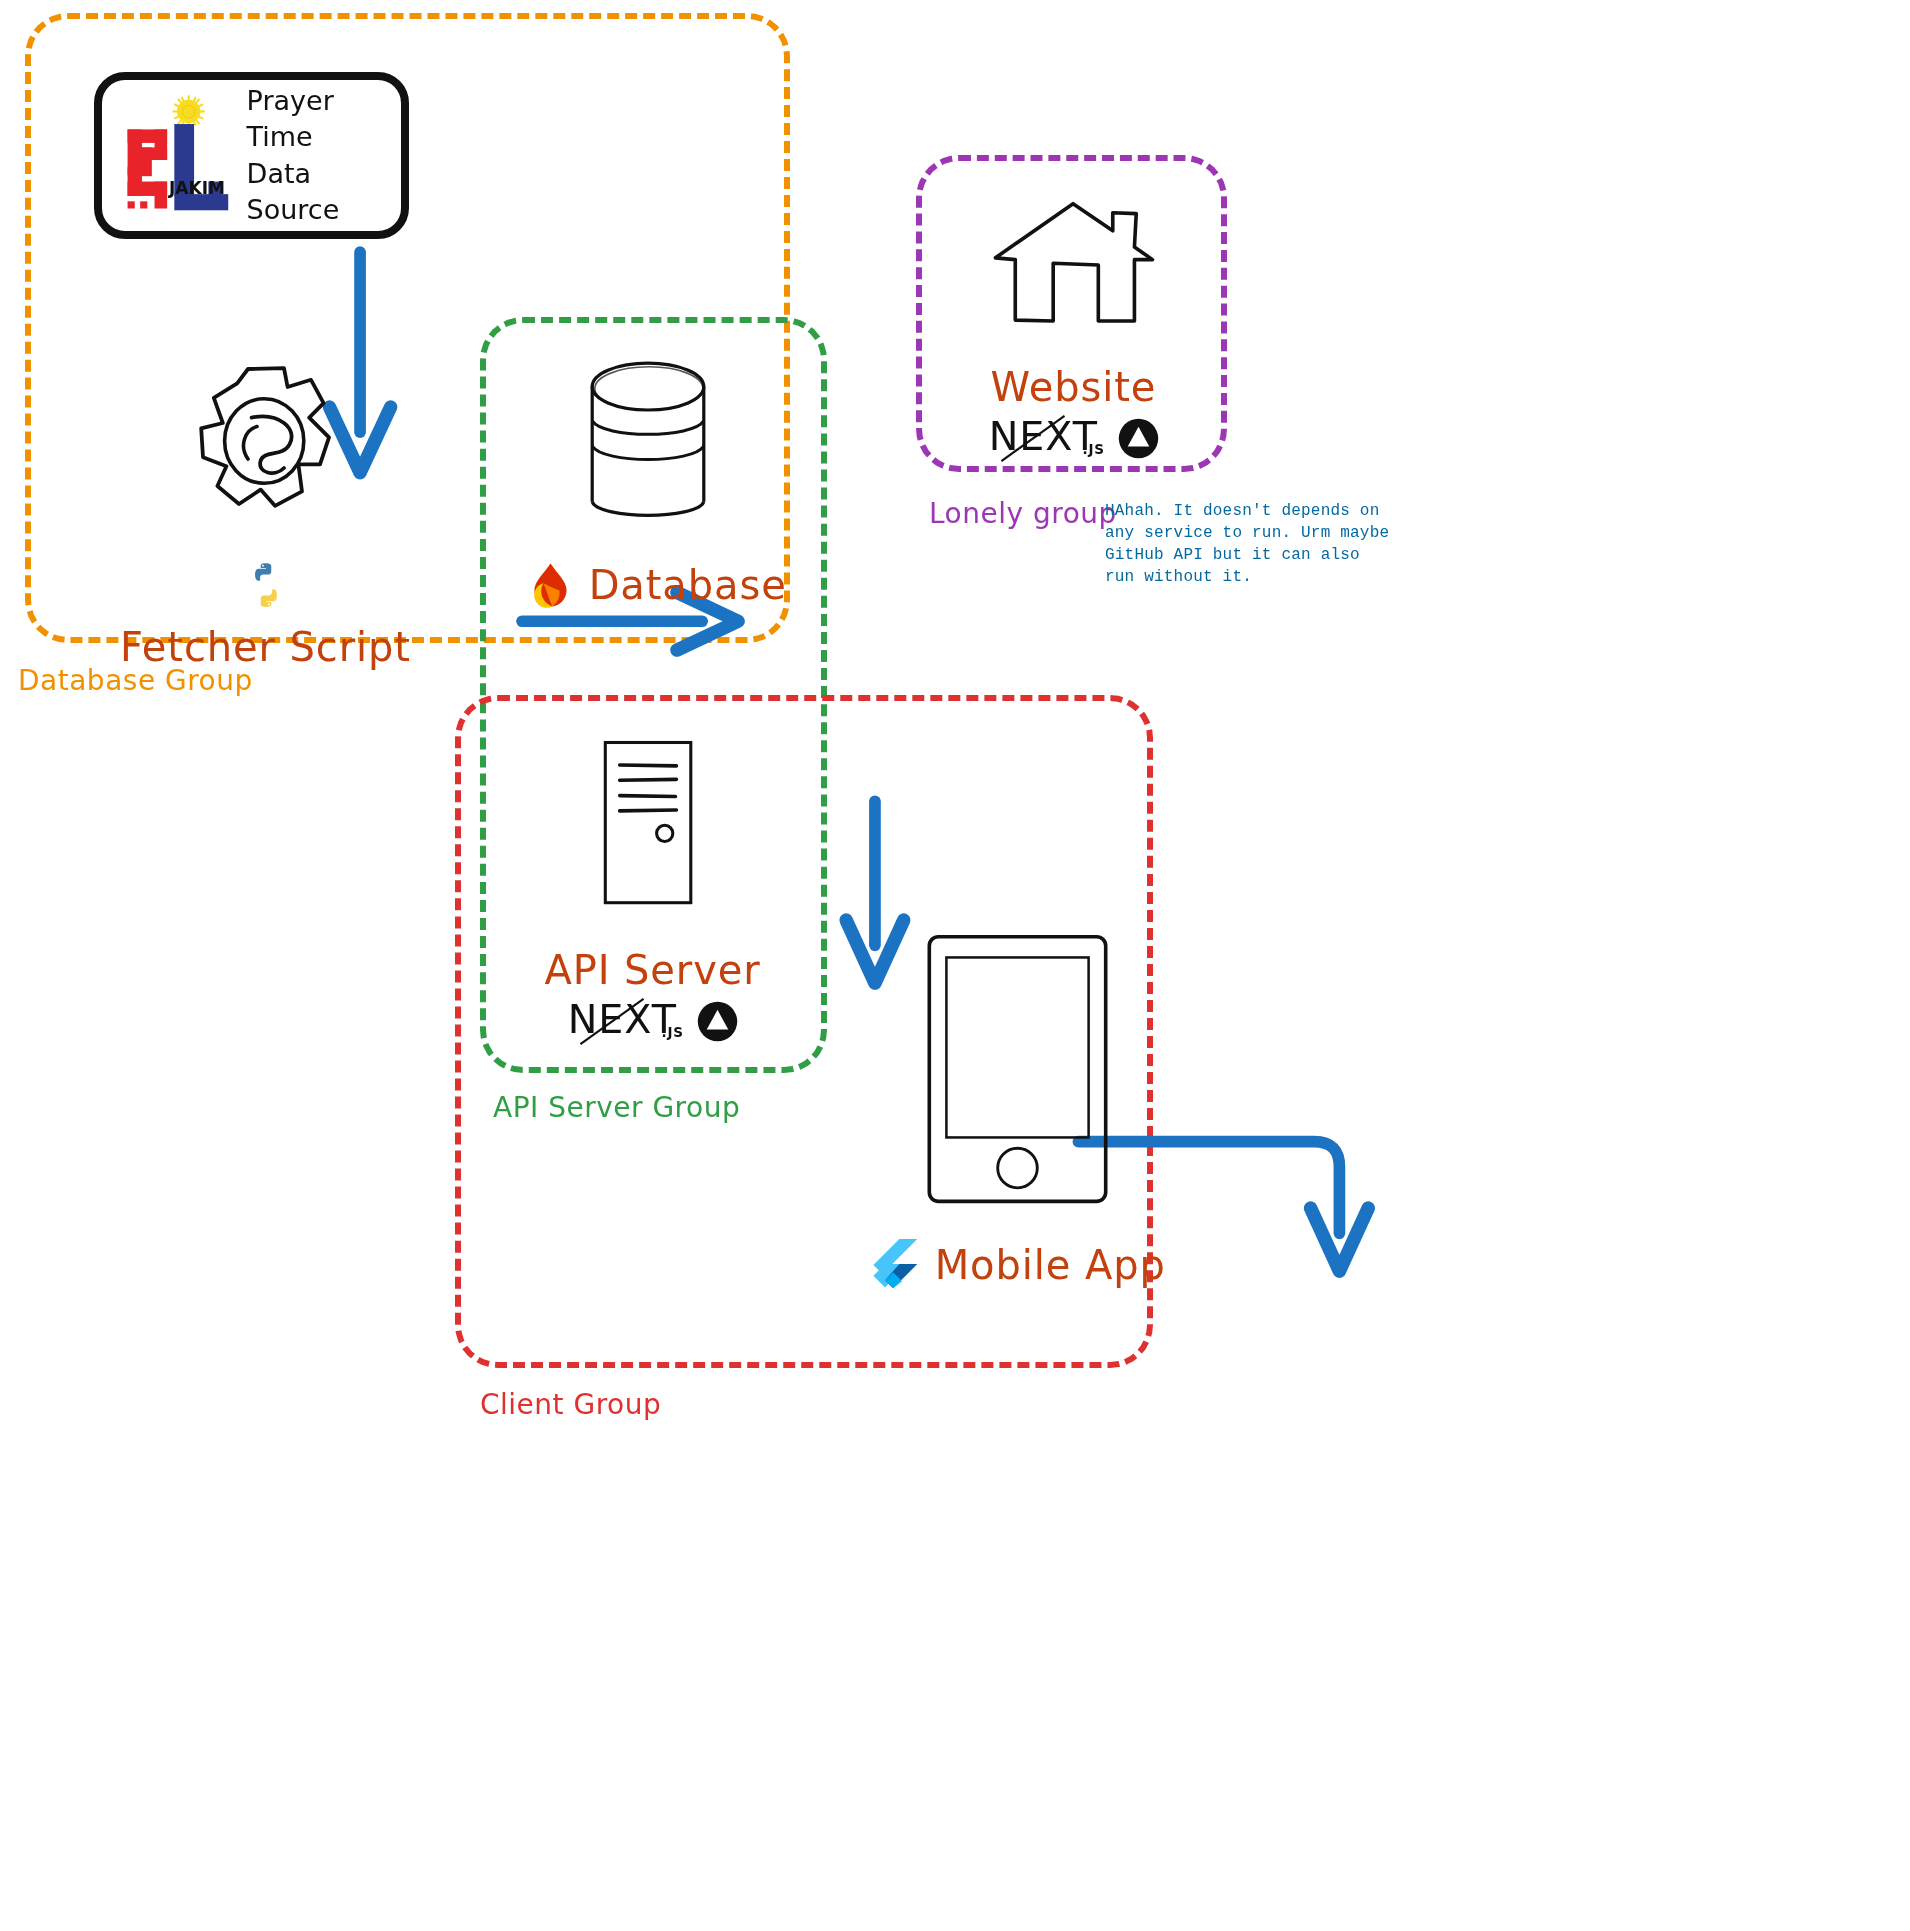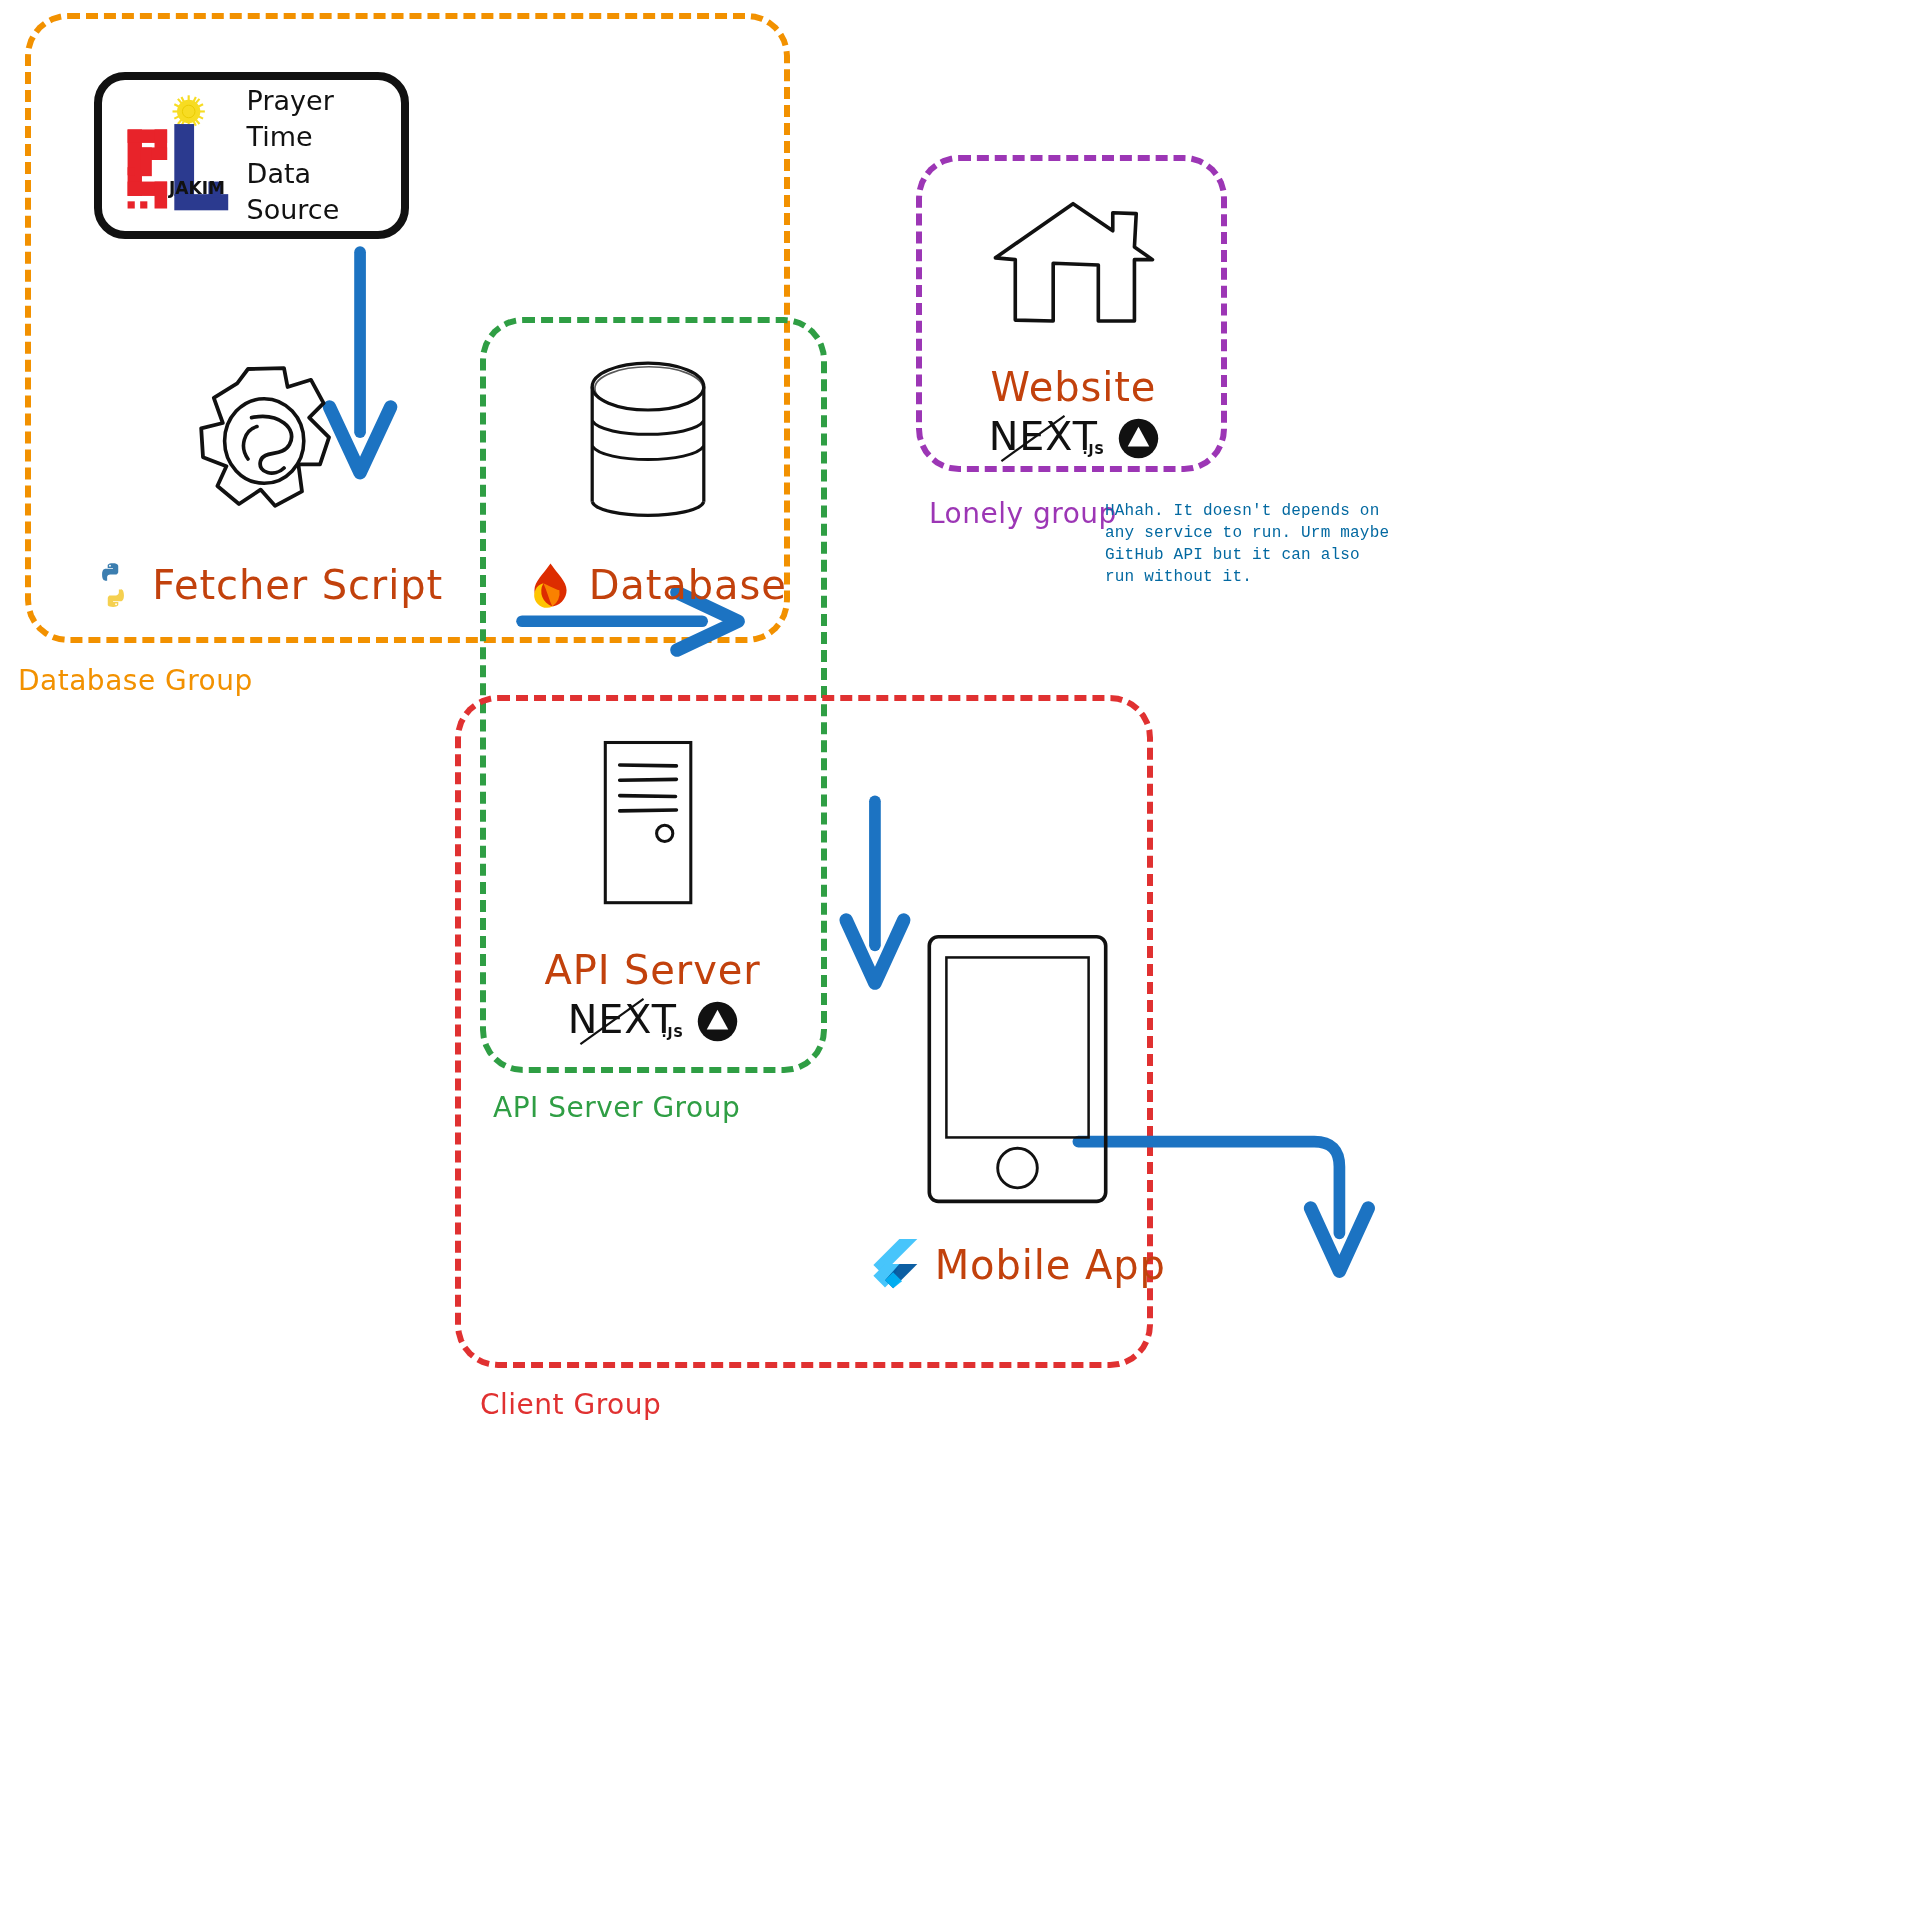--- a/index.html
+++ b/index.html
@@ -74,21 +74,21 @@
     display: flex; align-items: center; padding: 0 12.6px;
   }
   .source-text {
     font-family: "DejaVu Sans", sans-serif;
     font-size: 27px; color: #111; line-height: 1.35;
     margin-left: 8px;
   }
 
   
   .n-fetcher   { left: 185px;  top: 360px; width: 162px; height: 171px; }
-  .cap-fetcher { position: absolute; left: 63px;  top: 536px; width: 405px; }
+  .cap-fetcher { position: absolute; left: 63px;  top: 536px; width: 405px; flex-direction: column; }
 
   
   .n-database   { left: 567px;  top: 356px; width: 162px; height: 180px; }
   .cap-database { position: absolute; left: 504px; top: 536px; width: 306px; }
 
   
   .n-website   { left: 990px; top: 200px; width: 167px; height: 131px; }
   .cap-website { position: absolute; left: 943px; top: 340px; width: 261px; }
 
   

